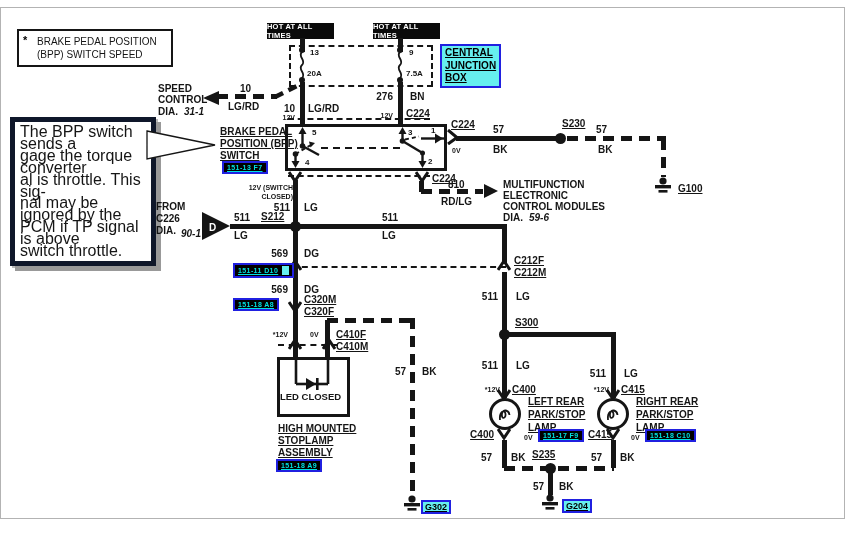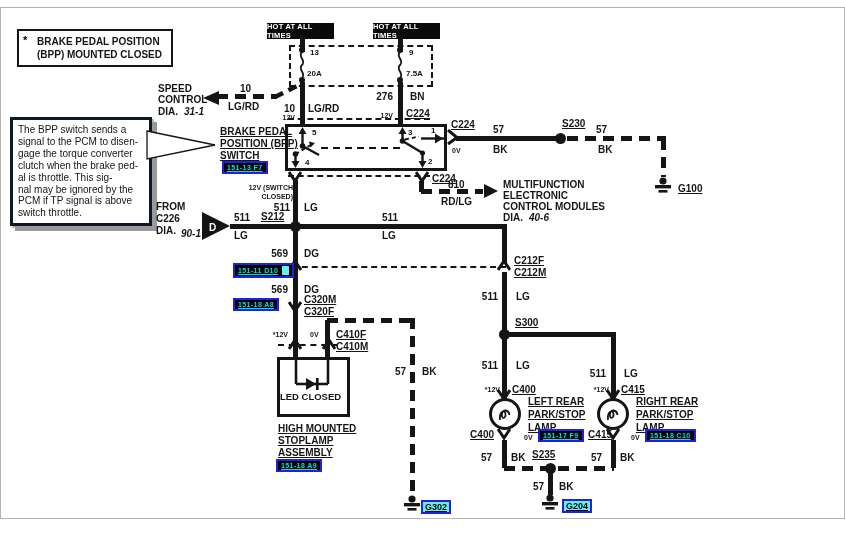--- a/index.html
+++ b/index.html
@@ -19,24 +19,24 @@
   .wh{position:absolute;height:5px;background:#151515}
   .wv{position:absolute;width:5px;background:#151515}
   .dh{position:absolute;height:5px;background:repeating-linear-gradient(90deg,#151515 0 11px,transparent 11px 18px)}
   .dv{position:absolute;width:5px;background:repeating-linear-gradient(180deg,#151515 0 11px,transparent 11px 18px)}
   .cl{position:absolute;height:0;border-top:2px dashed #151515}
   .dot{position:absolute;width:11px;height:11px;border-radius:50%;background:#151515}
   .sym{position:absolute;line-height:0}
 
   
   .titlebox{position:absolute;left:17px;top:29px;width:130px;border:2px solid #151515;background:#fff;
-            padding:4px 4px 4px 18px;font-weight:bold;font-size:10px;line-height:1.3;color:#151515}
+            padding:4px 4px 4px 18px;font-weight:normal;font-size:10px;line-height:1.3;color:#151515}
   .titlebullet{position:absolute;left:23px;top:34px;font-weight:bold;font-size:11px}
-  .notebox{position:absolute;left:10px;top:117px;width:126px;border:3px solid #0f172a;background:#fff;
-           box-shadow:5px 5px 0 #999,2px 2px 0 #bbb;padding:4px 5px;font-size:10px;line-height:11.9px;color:#151515}
+  .notebox{position:absolute;left:10px;top:117px;width:126px;border:5px solid #0f172a;background:#fff;
+           box-shadow:5px 5px 0 #999,2px 2px 0 #bbb;padding:4px 5px;font-size:16px;line-height:11.9px;color:#151515}
   .hot{position:absolute;width:67px;height:16px;background:#0a0a0a;color:#fff;font-weight:bold;font-size:7.5px;
        display:flex;align-items:center;justify-content:center;letter-spacing:.2px}
   .cjbbox{position:absolute;left:440px;top:44px;background:#66efef;border:2px solid #2020e0;color:#000;
           font-weight:bold;font-size:10px;line-height:1.25;padding:1px 3px;text-decoration:underline}
   .dashedbox{position:absolute;border:2px dashed #151515}
   .solidbox{position:absolute;border:3px solid #151515;background:#fff}
   .ref{position:absolute;background:#000;border:2px solid #2020e0;color:#00e0e0;font-weight:bold;font-size:7px;
        letter-spacing:.4px;padding:1px 3px;white-space:nowrap;text-decoration:underline;display:flex;align-items:center}
   .ref .cur{display:inline-block;width:7px;height:9px;background:#66efef;margin-left:4px}
   .cyan{position:absolute;background:#66efef;border:2px solid #2020e0;color:#000;font-weight:bold;font-size:9px;
@@ -44,47 +44,50 @@
   .lamp{position:absolute;width:26px;height:26px;border:3px solid #151515;border-radius:50%;background:#fff}
 </style>
 </head>
 <body>
 
 <div id="canvas">
   <div class="frame"></div>
 
   <div class="titlebox">
     <div>BRAKE PEDAL POSITION</div>
-    <div>(BPP) MOUNTED CLOSED</div>
+    <div>(BPP) SWITCH SPEED</div>
   </div>
   <span class="titlebullet">*</span>
 
   <div class="notebox">
     <div>The BPP switch sends a</div>
-    <div>signal to the PCM to disen-</div>
     <div>gage the torque converter</div>
-    <div>clutch when the brake ped-</div>
     <div>al is throttle.  This sig-</div>
     <div>nal may be ignored by the</div>
     <div>PCM if TP signal is above</div>
     <div>switch throttle.</div>
   </div>
   <span class="sym" style="left:146px;top:126px">
     <svg width="72" height="38">
         <polygon points="1,5 69,19 1,33" fill="#ffffff" stroke="#151515" stroke-width="1.3"></polygon>
       </svg>
   </span>
 
   <div class="hot" style="left:267px;top:23px">HOT AT ALL TIMES</div>
   <div class="hot" style="left:373px;top:23px">HOT AT ALL TIMES</div>
 
   <div class="wv" style="left:300px;top:38px;height:14px"></div>
   <div class="wv" style="left:398px;top:38px;height:14px"></div>
 
   <div class="dashedbox" style="left:289px;top:45px;width:140px;height:38px"></div>
+  <div class="cjbbox">
+    <div>CENTRAL</div>
+    <div>JUNCTION</div>
+    <div>BOX</div>
+  </div>
 
   <span class="sym" style="left:294px;top:46px">
     <svg width="16" height="38" viewBox="0 0 16 38">
         <circle cx="8" cy="4" r="3" fill="#151515"></circle>
         <circle cx="8" cy="34" r="3" fill="#151515"></circle>
         <path d="M8 6 C 3 10.5, 13 14.5, 8 19 C 3 23.5, 13 27.5, 8 32" fill="none" stroke="#151515" stroke-width="1.8"></path>
       </svg>
   </span>
   <span class="sym" style="left:392px;top:46px">
     <svg width="16" height="38" viewBox="0 0 16 38">
@@ -215,21 +218,21 @@
     <svg width="15" height="16">
         <polygon points="0,1 14,8 0,15" fill="#151515"></polygon>
       </svg>
   </span>
   <span class="lbl" style="left:448px;top:179px">810</span>
   <span class="lbl" style="left:441px;top:196px">RD/LG</span>
   <span class="lbl" style="left:503px;top:179px">MULTIFUNCTION</span>
   <span class="lbl" style="left:503px;top:190px">ELECTRONIC</span>
   <span class="lbl" style="left:503px;top:201px">CONTROL MODULES</span>
   <span class="lbl" style="left:503px;top:212px">DIA.</span>
-  <span class="lbl it" style="left:529px;top:212px">40-6</span>
+  <span class="lbl it" style="left:529px;top:212px">59-6</span>
 
   <span class="lbl xs ra" style="left:230px;top:184px;width:63px">12V (SWITCH</span>
   <span class="lbl xs ra" style="left:230px;top:193px;width:63px">CLOSED)</span>
   <div class="wv" style="left:293px;top:180px;height:45px"></div>
   <span class="lbl ra" style="left:262px;top:202px;width:28px">511</span>
   <span class="lbl" style="left:304px;top:202px">LG</span>
 
   <span class="lbl" style="left:156px;top:201px">FROM</span>
   <span class="lbl" style="left:156px;top:213px">C226</span>
   <span class="lbl" style="left:156px;top:225px">DIA.</span>

